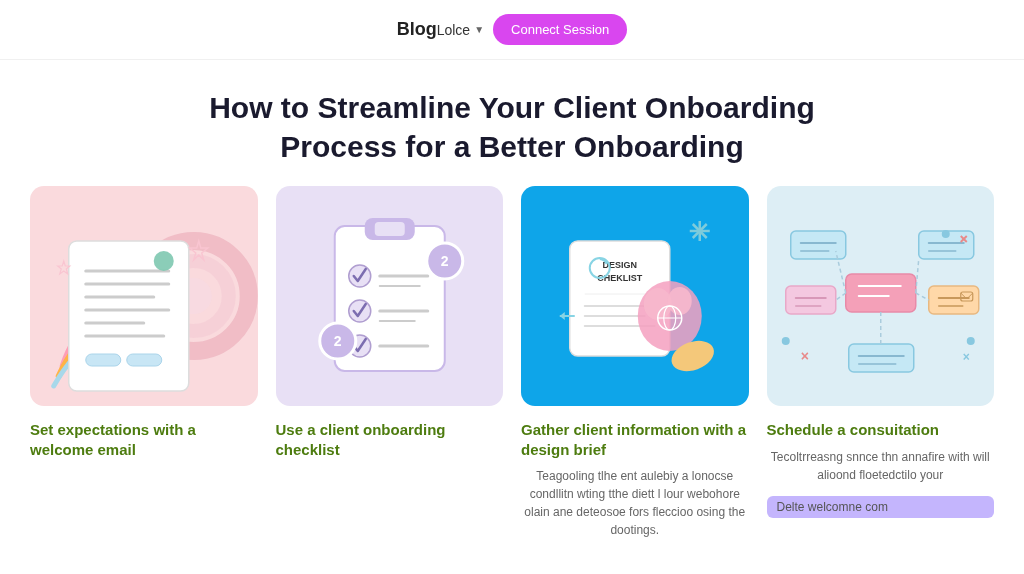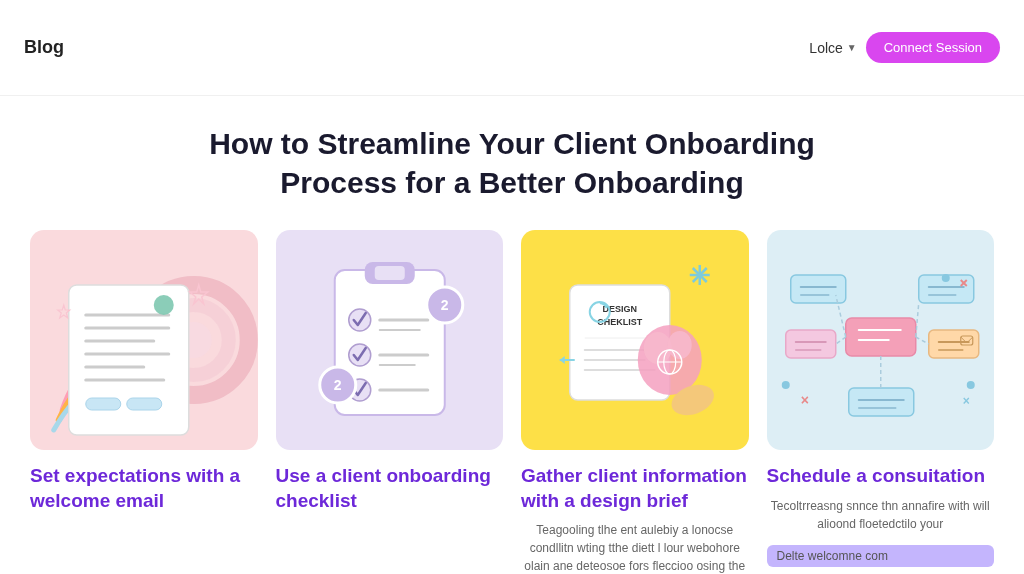--- a/index.html
+++ b/index.html
@@ -8,22 +8,22 @@
       background: #ffffff;
       min-height: 574px;
       width: 1024px;
       overflow: hidden;
     }
 
     
     .header {
       display: flex;
       align-items: center;
-      justify-content: space-between;
-      padding: 32px 24px;
+      justify-content: center;
+      padding: 14px 24px;
       border-bottom: 1px solid #f0f0f0;
     }
     .header-logo {
       font-size: 18px;
       font-weight: 600;
       color: #222;
     }
     .header-right {
       display: flex;
       align-items: center;
@@ -57,21 +57,21 @@
       padding: 28px 30px 20px;
     }
 
     
     .page-title {
       text-align: center;
       font-size: 30px;
       font-weight: 700;
       color: #1a1a2e;
       line-height: 1.3;
-      margin-bottom: 28px;
+      margin-bottom: 20px;
     }
 
     
     .cards-grid {
       display: grid;
       grid-template-columns: repeat(4, 1fr);
       gap: 18px;
     }
 
     .card {
@@ -86,33 +86,33 @@
       display: flex;
       align-items: center;
       justify-content: center;
       overflow: hidden;
       position: relative;
       margin-bottom: 14px;
     }
 
     .card-image-1 { background: #fadadd; }
     .card-image-2 { background: #e8e0f5; }
-    .card-image-3 { background: #fde047; text-align: center; }
+    .card-image-3 { background: #0ea5e9; text-align: center; }
     .card-image-4 { background: #ddeef5; }
 
     
     .card-image svg {
       width: 100%;
       height: 100%;
     }
 
     .card-title {
-      font-size: 19px;
+      font-size: 15px;
       font-weight: 700;
-      color: #6d28d9;
+      color: #4d7c0f;
       margin-bottom: 8px;
       line-height: 1.3;
     }
 
     .card-desc {
       font-size: 12px;
       color: #666;
       line-height: 1.5;
       margin-bottom: 8px;
       text-align: center;

